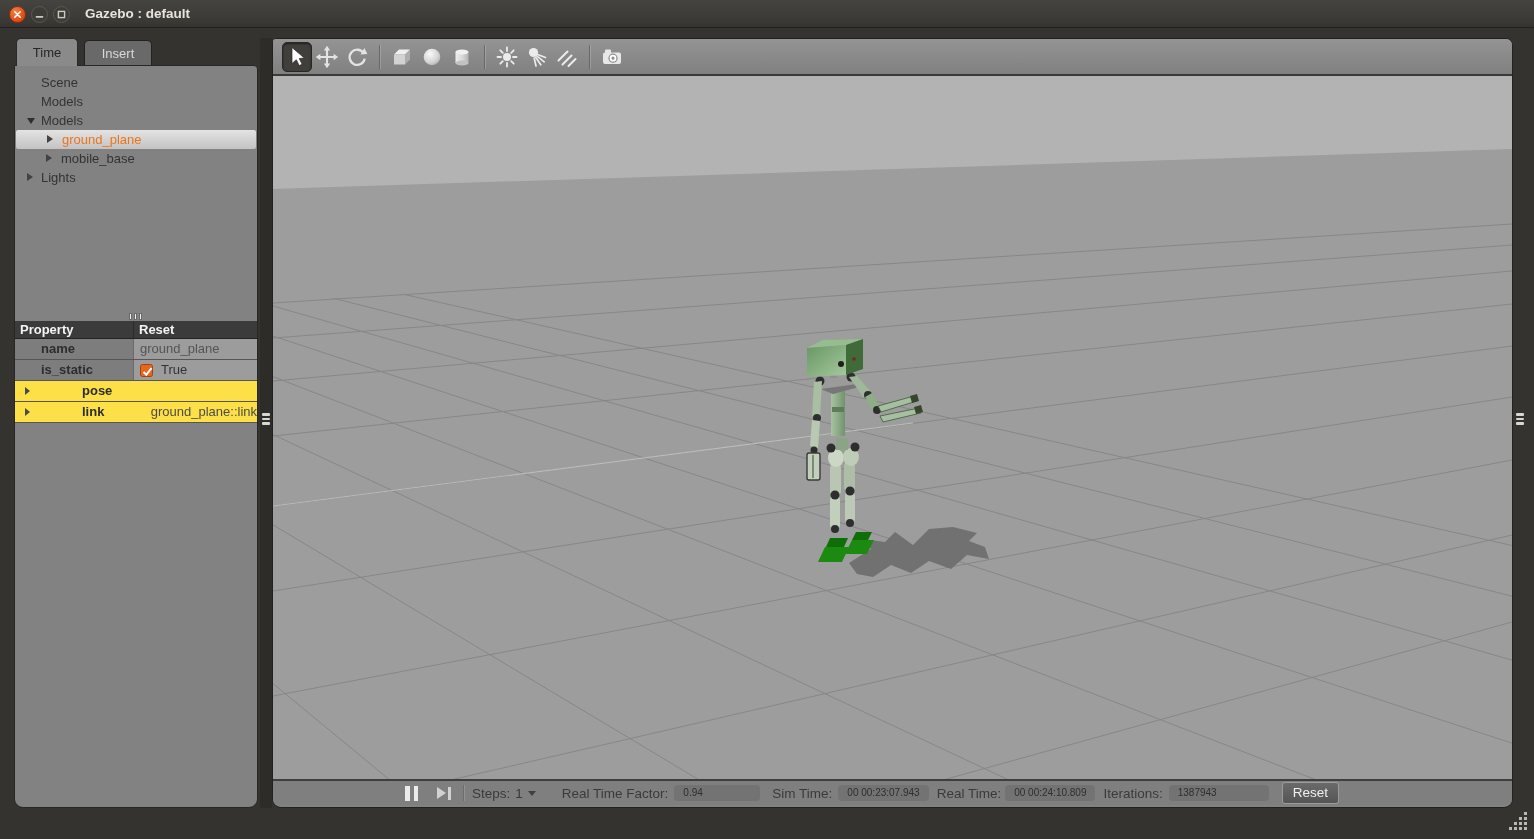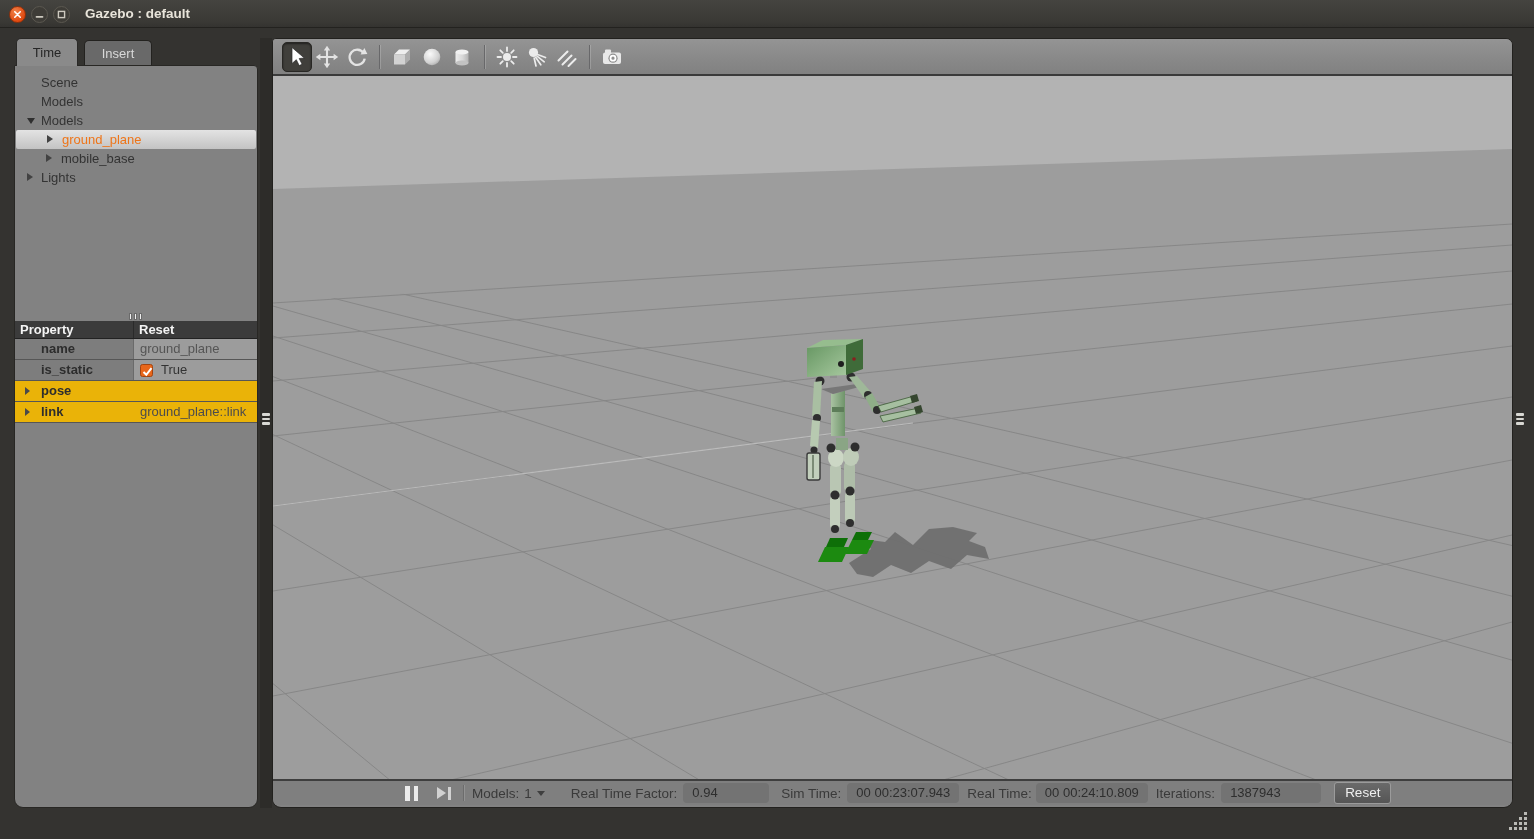--- a/index.html
+++ b/index.html
@@ -60,21 +60,21 @@
   .prop-table { position:absolute; left:0; top:255px; width:242px; font-size:13px; }
   .prow { position:relative; display:flex; border-bottom:1px solid #565656; }
   .prow .c1 { width:119px; position:relative; border-right:1px solid #6a6a6a; }
   .prow .c2 { width:123px; position:relative; }
   .phead { height:18px; line-height:18px; background:#3b3b3b; color:#f4f4f4; font-weight:bold; border-bottom:1px solid #222; }
   .phead .c1 { padding-left:5px; border-right:1px solid #2a2a2a; }
   .phead .c2 { padding-left:5px; }
   .prow.light { height:21px; line-height:20px; }
   .prow.light .c1 { background:#7d7d7d; padding-left:26px; font-weight:bold; color:#2d2d2d; }
   .prow.light .c2 { background:#9c9c9c; padding-left:6px; color:#555; }
-  .prow.dark { height:21px; line-height:20px; background:#eab308; }
+  .prow.dark { height:21px; line-height:20px; background:#fde047;padding-left:41px; }
   .prow.dark .c1 { padding-left:26px; font-weight:bold; color:#2d2d2d; border-right:none; }
   .prow.dark .c2 { padding-left:6px; color:#4c4c4c; }
   .prow .expander { position:absolute; left:10px; top:6px; width:0; height:0;
     border-top:4px solid transparent; border-bottom:4px solid transparent; border-left:5.5px solid #4a4a4a; }
   .checkbox { position:absolute; left:6px; top:3.5px; width:13px; height:13px; border-radius:2.5px;
     background:linear-gradient(#f2residual,#e8661a); background:#e8661a; border:1px solid #a34410; }
   .prow.light .c2.has-check { padding-left:27px; color:#333; }
   
   .vsplit { position:absolute; left:260px; top:38px; width:12px; height:770px; background:#2d2c29; }
   .vsplit .grip, .rsplit .grip { position:absolute; left:2px; top:375px; display:flex; flex-direction:column; gap:2px; }
@@ -99,21 +99,21 @@
   .viewport svg { display:block; }
   
   .statusbar {
     position:relative; height:26px; background:#7f7f7f; border-top:2px solid #3e3e3e;
     display:flex; align-items:center; font-size:13.5px; color:#3a3a3a; padding-left:132px;
     white-space:nowrap;
   }
   .sb-label { margin-left:8px; }
   .sb-field {
     margin-left:6px; background:#737373; border-radius:4px; padding:2px 9px 3px 9px;
-    color:#2e2e2e; font-size:13px;
+    color:#2e2e2e; font-size:10px;
   }
   .pausebtn { width:15px; height:15px; display:flex; gap:4px; cursor:default; }
   .pausebtn i { display:block; width:4.5px; height:15px; background:#ececec; }
   .stepbtn { margin-left:17px; display:flex; align-items:center; cursor:default; }
   .stepbtn .tri { width:0; height:0; border-top:6.5px solid transparent; border-bottom:6.5px solid transparent; border-left:9px solid #d2d2d2; }
   .stepbtn .bar { width:3.5px; height:13px; background:#d2d2d2; margin-left:1.5px; }
   .sb-vsep { width:1px; height:16px; background:#6c6c6c; margin-left:12px; box-shadow:1px 0 0 rgba(255,255,255,.15); }
   .spin-arrow { display:inline-block; margin-left:5px; width:0; height:0; vertical-align:-2px;
     border-left:4.5px solid transparent; border-right:4.5px solid transparent; border-top:5.5px solid #3f3f3f; }
   .reset-btn {
@@ -447,21 +447,21 @@
   <div class="statusbar">
     <div class="pausebtn">
         <i></i>
         <i></i>
       </div>
     <div class="stepbtn">
         <span class="tri"></span>
         <span class="bar"></span>
       </div>
     <div class="sb-vsep"></div>
-    <span class="sb-label">Models:</span>
+    <span class="sb-label">Steps:</span>
     <span class="sb-label" style="margin-left:5px">1</span>
     <span class="spin-arrow"></span>
     <span class="sb-label mleft26">Real Time Factor:</span>
     <span class="sb-field" style="width:86px">0.94</span>
     <span class="sb-label mleft12">Sim Time:</span>
     <span class="sb-field">00 00:23:07.943</span>
     <span class="sb-label">Real Time:</span>
     <span class="sb-field" style="margin-left:4px">00 00:24:10.809</span>
     <span class="sb-label">Iterations:</span>
     <span class="sb-field" style="width:100px">1387943</span>

